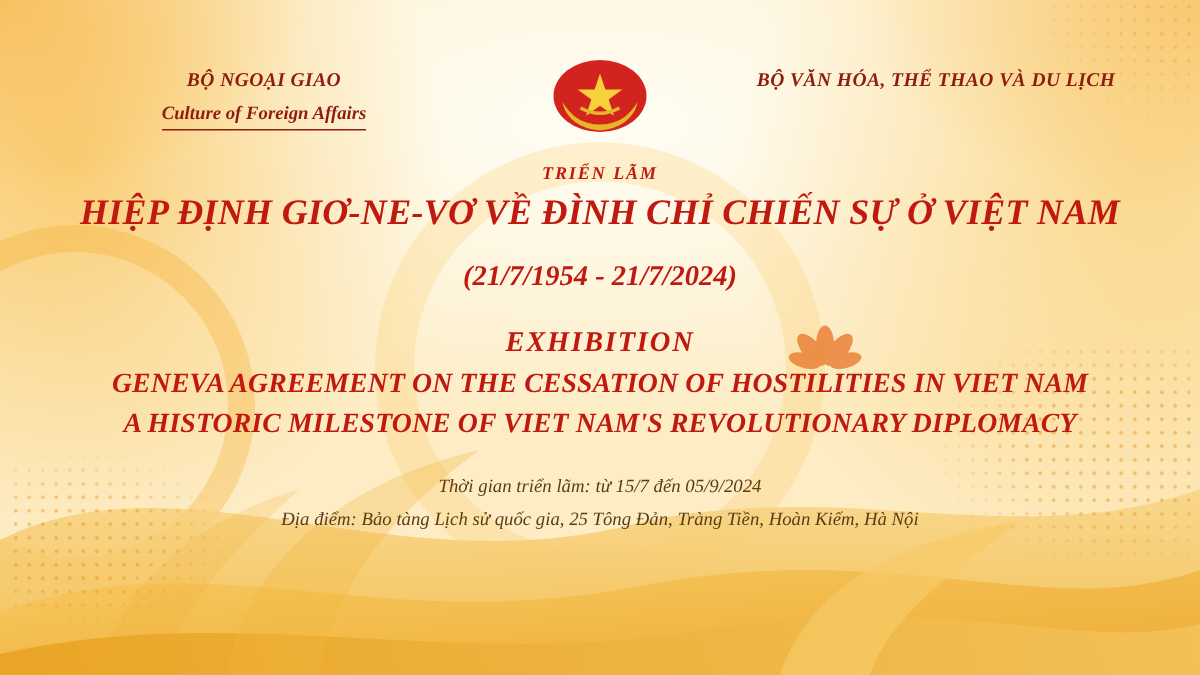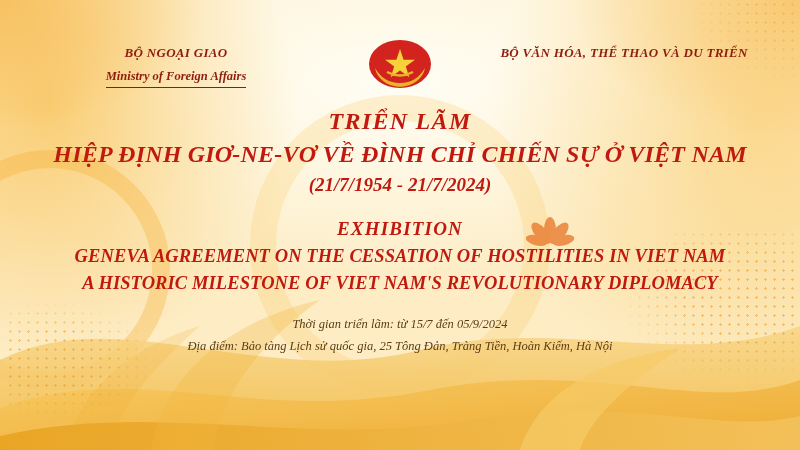--- a/index.html
+++ b/index.html
@@ -133,36 +133,36 @@
 
   
   .titles {
     position: absolute;
     top: 108px; left: 0; right: 0;
     text-align: center;
   }
   .t-label {
     color: #c01a10;
     font-weight: bold;
-    font-size: 24px;
+    font-size: 12px;
     letter-spacing: 1.3px;
   }
   .t-vi1, .t-vi2 {
     color: #c01a10;
     font-weight: bold;
     font-size: 24px;
     letter-spacing: .2px;
     margin-top: 6px;
     white-space: nowrap;
   }
   .t-dates {
     color: #c01a10;
     font-weight: bold;
     font-size: 19px;
-    margin-top: 6px;
+    margin-top: 18px;
   }
   .t-exh {
     color: #c01a10;
     font-weight: bold;
     font-size: 19px;
     letter-spacing: 1.2px;
     margin-top: 22px;
   }
   .t-en1, .t-en2 {
     color: #c01a10;
@@ -246,34 +246,34 @@
       <ellipse cx="30" cy="16" rx="6" ry="13" transform="rotate(-40 30 30)"></ellipse>
       <ellipse cx="30" cy="16" rx="5" ry="11" transform="rotate(75 30 30)"></ellipse>
       <ellipse cx="30" cy="16" rx="5" ry="11" transform="rotate(-75 30 30)"></ellipse>
     </g>
   </svg>
 
   <div class="header">
 
     <div class="ministry left">
       <div class="vi">BỘ NGOẠI GIAO</div>
-      <div class="en">Ministry of Foreign Affairs</div>
+      <div class="en">Culture of Foreign Affairs</div>
     </div>
 
     <div class="emblem-wrap">
       <svg class="emblem" viewBox="0 0 66 52">
         <ellipse cx="33" cy="26" rx="31" ry="24" fill="#d2231f"></ellipse>
         <path d="M8,30 C10,41 20,48 33,49 C46,48 56,41 58,30 C52,40 44,45 33,45 C22,45 14,40 8,30 Z" fill="#e8b52a"></path>
         <path d="M33,11 l3.6,10.7 11.3,0 -9.1,6.7 3.5,10.8 -9.3,-6.7 -9.3,6.7 3.5,-10.8 -9.1,-6.7 11.3,0 Z" fill="#f6d13a"></path>
         <path d="M20,34 q13,7 26,0" stroke="#e8b52a" stroke-width="2.4" fill="none"></path>
       </svg>
     </div>
 
     <div class="ministry right">
-      <div class="vi">BỘ VĂN HÓA, THỂ THAO VÀ DU TRIỂN</div>
+      <div class="vi">BỘ VĂN HÓA, THỂ THAO VÀ DU LỊCH</div>
     </div>
   </div>
 
   <div class="titles">
     <div class="t-label">TRIỂN LÃM</div>
     <div class="t-vi1">HIỆP ĐỊNH GIƠ-NE-VƠ VỀ ĐÌNH CHỈ CHIẾN SỰ Ở VIỆT NAM</div>
     <div class="t-dates">(21/7/1954 - 21/7/2024)</div>
 
     <div class="t-exh">EXHIBITION</div>
     <div class="t-en1">GENEVA AGREEMENT ON THE CESSATION OF HOSTILITIES IN VIET NAM</div>

